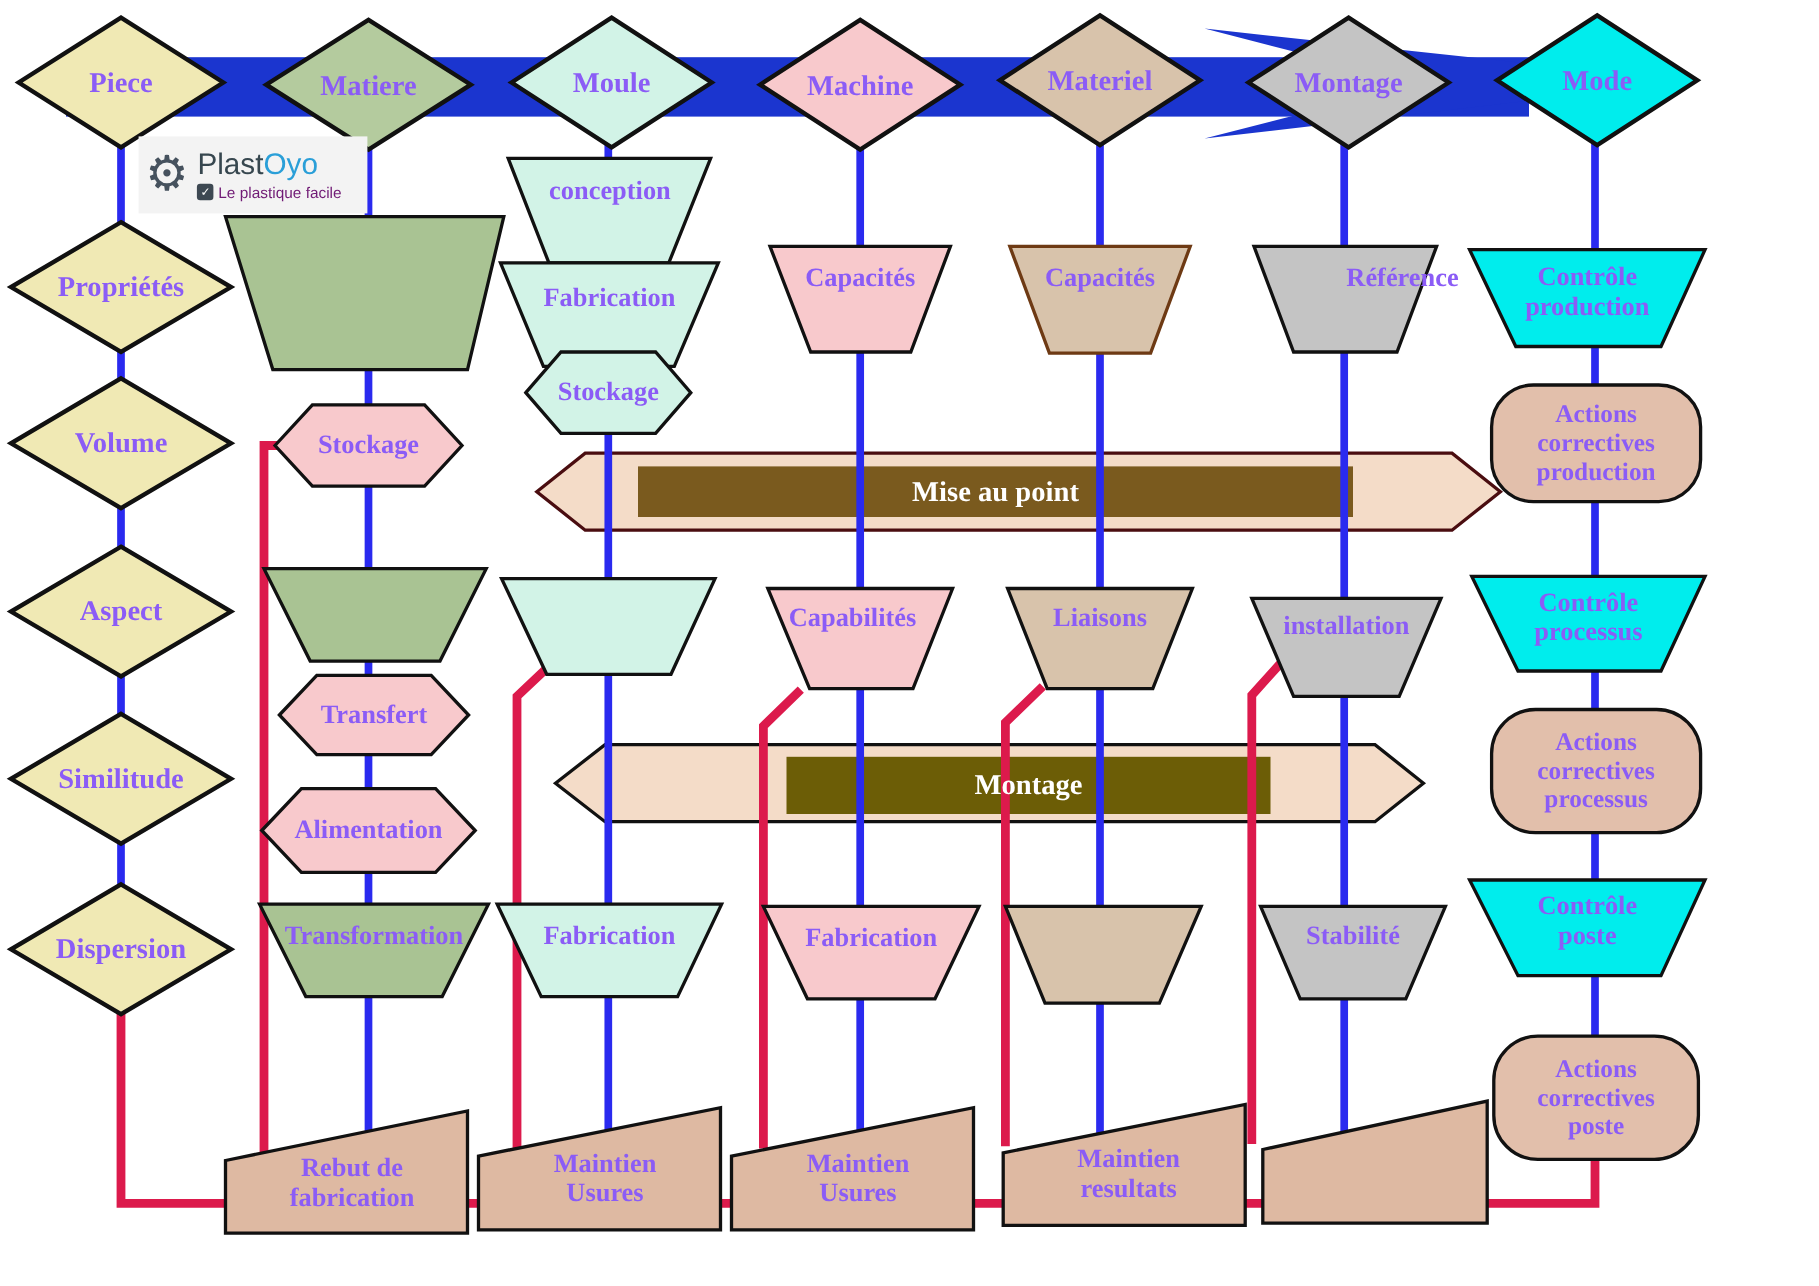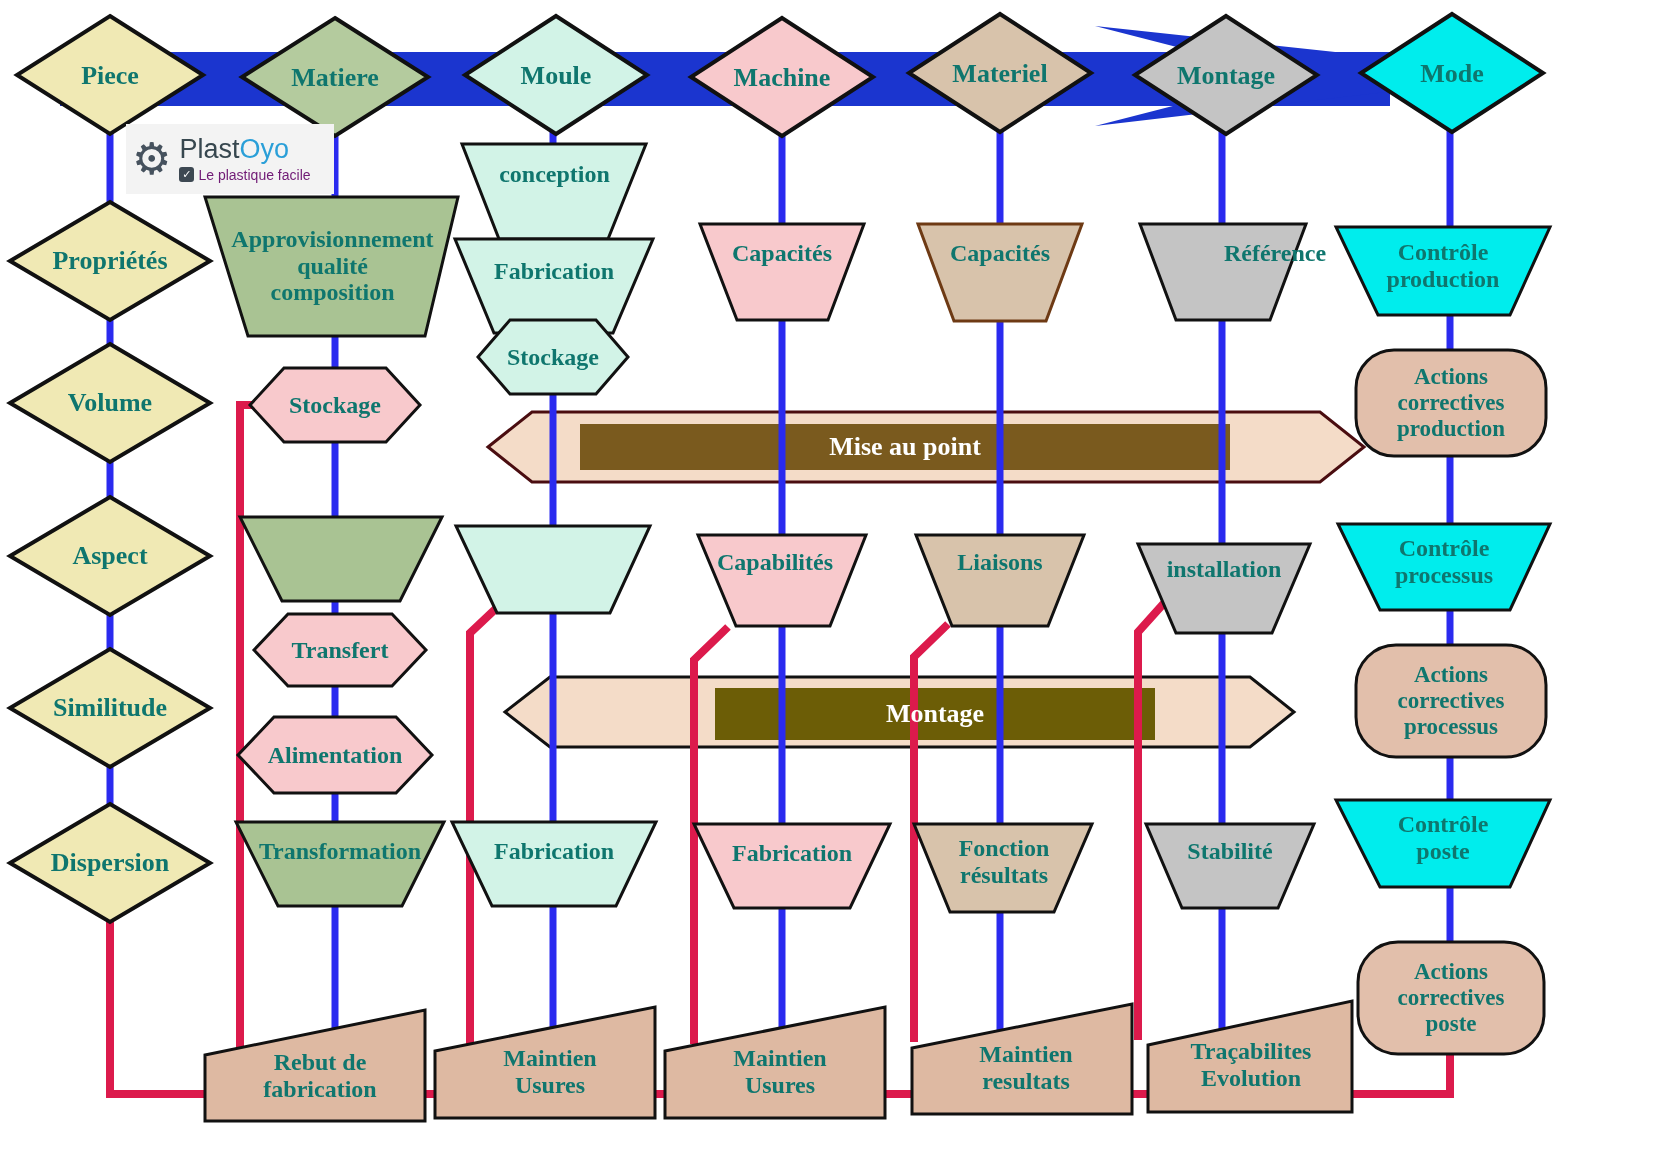--- a/index.html
+++ b/index.html
@@ -1,20 +1,20 @@
 <!DOCTYPE html>
 <html><head>
 <meta charset="utf-8">
 <style>
   html,body{margin:0;padding:0;background:#fff;}
   #stage{position:relative;width:1654px;height:1169px;background:#fff;overflow:hidden;
          font-family:"Liberation Serif",serif;}
   #diagram-svg{position:absolute;left:0;top:0;}
   .lbl{position:absolute;display:flex;align-items:center;justify-content:center;
-       text-align:center;white-space:pre-line;font-weight:bold;color:#0f766e;
+       text-align:center;white-space:pre-line;font-weight:bold;color:#8b5cf6;
        line-height:1.12;pointer-events:none;font-family:"Liberation Serif",serif;}
   .lbl.w{color:#fff;}
   #logo{position:absolute;left:126px;top:124px;width:196px;height:66px;background:#f3f3f3;
         display:flex;align-items:center;gap:8px;padding:2px 6px;
         font-family:"Liberation Sans",sans-serif;}
   #gear{font-size:44px;line-height:1;color:#46525e;}
   #logo .stack{display:flex;flex-direction:column;}
   #brand{font-size:27px;line-height:1.1;}
   #brand .p1{color:#37474f;margin-top:16px;}
   #brand .p2{color:#2a9fd8;}
@@ -135,38 +135,33 @@
 <div class="lbl" style="left:1372px;top:55px;width:160px;height:38px;font-size:26px">Mode</div>
 <div class="lbl" style="left:15px;top:242px;width:190px;height:38px;font-size:26px">Propriétés</div>
 <div class="lbl" style="left:15px;top:384px;width:190px;height:38px;font-size:26px">Volume</div>
 <div class="lbl" style="left:15px;top:537px;width:190px;height:38px;font-size:26px">Aspect</div>
 <div class="lbl" style="left:15px;top:689px;width:190px;height:38px;font-size:26px">Similitude</div>
 <div class="lbl" style="left:15px;top:844px;width:190px;height:38px;font-size:26px">Dispersion</div>
 
 <div class="lbl w" style="left:580px;top:424px;width:650px;height:46px;font-size:26px">Mise au point</div>
 <div class="lbl w" style="left:715px;top:688px;width:440px;height:52px;font-size:26px">Montage</div>
 
-<div class="lbl" style="left:215px;top:210px;width:235px;height:112px;font-size:24px">Approvisionnement
-qualité
-composition</div>
 <div class="lbl" style="left:260px;top:386px;width:150px;height:38px;font-size:24px">Stockage</div>
 <div class="lbl" style="left:265px;top:631px;width:150px;height:38px;font-size:24px">Transfert</div>
 <div class="lbl" style="left:248px;top:736px;width:174px;height:38px;font-size:24px">Alimentation</div>
 <div class="lbl" style="left:238px;top:832px;width:204px;height:38px;font-size:24px">Transformation</div>
 <div class="lbl" style="left:472px;top:155px;width:165px;height:38px;font-size:24px">conception</div>
 <div class="lbl" style="left:468px;top:252px;width:172px;height:38px;font-size:24px">Fabrication</div>
 <div class="lbl" style="left:484px;top:338px;width:138px;height:38px;font-size:24px">Stockage</div>
 <div class="lbl" style="left:466px;top:832px;width:176px;height:38px;font-size:24px">Fabrication</div>
 <div class="lbl" style="left:707px;top:234px;width:150px;height:38px;font-size:24px">Capacités</div>
 <div class="lbl" style="left:697px;top:543px;width:156px;height:38px;font-size:24px">Capabilités</div>
 <div class="lbl" style="left:707px;top:834px;width:170px;height:38px;font-size:24px">Fabrication</div>
 <div class="lbl" style="left:925px;top:234px;width:150px;height:38px;font-size:24px">Capacités</div>
 <div class="lbl" style="left:923px;top:543px;width:154px;height:38px;font-size:24px">Liaisons</div>
-<div class="lbl" style="left:924px;top:826px;width:160px;height:72px;font-size:24px">Fonction
-résultats</div>
 <div class="lbl" style="left:1199px;top:234px;width:152px;height:38px;font-size:24px">Référence</div>
 <div class="lbl" style="left:1146px;top:550px;width:156px;height:38px;font-size:24px">installation</div>
 <div class="lbl" style="left:1154px;top:832px;width:152px;height:38px;font-size:24px">Stabilité</div>
 <div class="lbl" style="left:1352px;top:230px;width:182px;height:72px;font-size:24px">Contrôle
 production</div>
 <div class="lbl" style="left:1362px;top:354px;width:178px;height:98px;font-size:23px">Actions
 correctives
 production</div>
 <div class="lbl" style="left:1354px;top:527px;width:180px;height:70px;font-size:24px">Contrôle
 processus</div>
@@ -179,16 +174,14 @@
 correctives
 poste</div>
 <div class="lbl" style="left:222px;top:1040px;width:196px;height:72px;font-size:24px">Rebut de
 fabrication</div>
 <div class="lbl" style="left:452px;top:1036px;width:196px;height:72px;font-size:24px">Maintien
 Usures</div>
 <div class="lbl" style="left:682px;top:1036px;width:196px;height:72px;font-size:24px">Maintien
 Usures</div>
 <div class="lbl" style="left:928px;top:1032px;width:196px;height:72px;font-size:24px">Maintien
 resultats</div>
-<div class="lbl" style="left:1158px;top:1028px;width:186px;height:74px;font-size:24px">Traçabilites
-Evolution</div>
 
 </div>
 
 </body></html>

